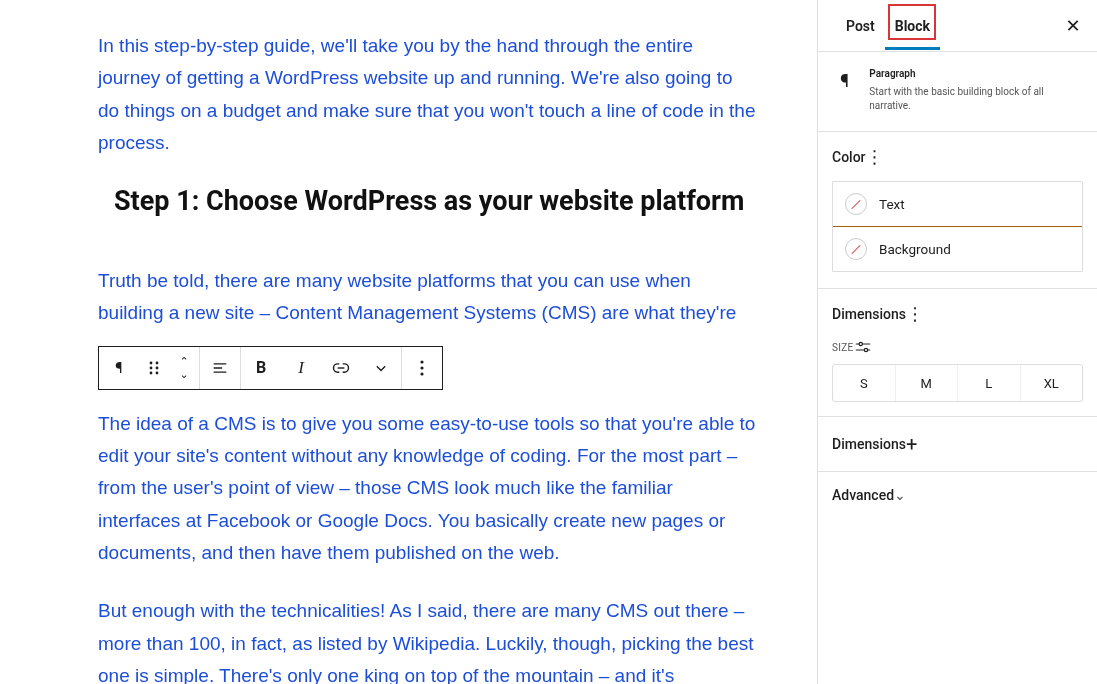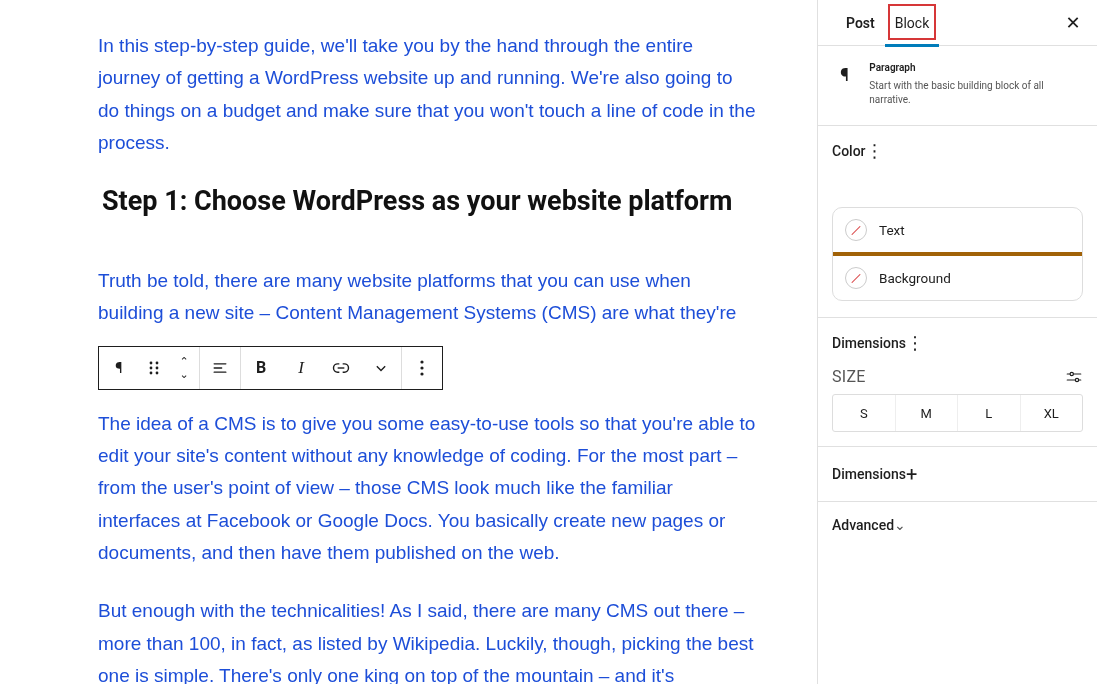--- a/index.html
+++ b/index.html
@@ -10,21 +10,21 @@
     display:flex;
   }
   .editor {
     flex:1; padding: 30px 60px 0 98px;
   }
   .editor p.body {
     font-size:19px; line-height:1.7; color:#1d4ed8; margin-bottom:26px;
     font-family: "Segoe UI", -apple-system, sans-serif;
   }
   .editor h2.heading {
-    font-size:27px; font-weight:700; margin: 22px 0 48px 4px; color:#111;
+    font-size:27px; font-weight:700; margin: 22px 0 48px 16px; color:#111;
   }
   .toolbar {
     display:flex; border:1px solid #1e1e1e; width:fit-content; margin: 12px 0 18px 0;
     background:#fff;
   }
   .tb-group {
     display:flex; align-items:center; border-right:1px solid #ddd;
   }
   .tb-group:last-child { border-right:none; }
   .tb-btn {
@@ -36,30 +36,30 @@
   .bold-letter { font-weight:700; font-size:16px; }
   .italic-letter { font-style:italic; font-family:"Times New Roman",serif; font-size:17px; }
   .stack-arrows { display:flex; flex-direction:column; line-height:1; font-size:11px; gap:2px; }
 
   
   .sidebar {
     width:280px; border-left:1px solid #e0e0e0; display:flex; flex-direction:column;
     background:#fff;
   }
   .tabs {
-    display:flex; align-items:center; border-bottom:1px solid #e0e0e0; height:46px;
+    display:flex; align-items:center; border-bottom:1px solid #e0e0e0; height:52px;
     padding: 0 8px 0 18px; position:relative;
   }
   .tab {
     padding: 0 10px; height:47px; display:flex; align-items:center;
     font-size:14px; color:#1e1e1e; cursor:pointer; font-weight:500;
   }
   .tab.post { font-weight:600; }
   .tab.active {
-    font-weight:400; position:relative;
+    font-weight:700; position:relative;
   }
   .tab.active::after {
     content:""; position:absolute; left:0; right:0; bottom:-1px; height:3px;
     background:#007cba;
   }
   .highlight-box {
     position:absolute; border:2px solid #d63638; pointer-events:none;
     left:70px; top:4px; width:48px; height:36px;
   }
   .close-x {
@@ -75,38 +75,38 @@
   .block-info .icon { width:22px; display:flex; justify-content:center; font-size:18px; padding-top:2px;}
   .block-info .txt h3 { font-size:10px; font-weight:600; margin-bottom:6px; }
   .block-info .txt p { font-size:10px; color:#555; line-height:1.4; }
   .panel-head {
     display:flex; align-items:center; 
     padding: 14px 14px; font-size:14px; font-weight:500; color:#1e1e1e;
   }
   .panel-head .dots { font-size:18px; cursor:pointer; color:#1e1e1e; }
   .panel-body { padding: 0 14px 16px 14px; }
   .color-box {
-    border:1px solid #ddd; border-radius:10px;margin-top:32px;
+    border:1px solid #ddd; border-radius:1px;
   }
   .color-row {
     display:flex; align-items:center; gap:12px; padding:11px 12px; cursor:pointer;
     font-size:13.5px;
   }
-  .color-row + .color-row { border-top:4px solid #a16207; }
+  .color-row + .color-row { border-top:1px solid #a16207; }
   .swatch {
     width:22px; height:22px; border-radius:50%; border:1px solid #ccc; background:#fff;
     position:relative;
   }
   .swatch::after {
     content:""; position:absolute; left:4px; top:10px; right:4px; height:1px; background:#d63638;
     transform:rotate(-45deg);
   }
   .typo-size-row {
-    display:flex; align-items:center; justify-content:space-between;
-    padding: 0 14px 8px 14px; font-size:16px; color:#555; letter-spacing:.3px;
+    display:flex; align-items:center; 
+    padding: 0 14px 8px 14px; font-size:10px; color:#555; letter-spacing:.3px;
   }
   .size-seg {
     margin: 0 14px 14px 14px; border:1px solid #ddd; border-radius:3px;
     display:flex; height:38px;
   }
   .seg-btn {
     flex:1; display:flex; align-items:center; justify-content:center;
     font-size:13px; color:#1e1e1e; cursor:pointer;
   }
   .seg-btn + .seg-btn { border-left:1px solid #eee; }

